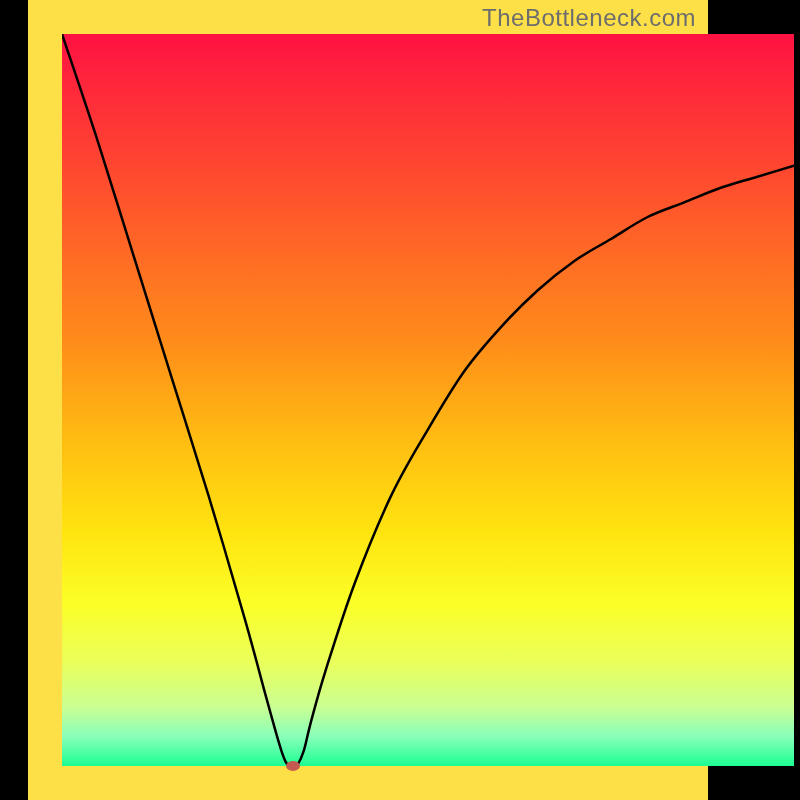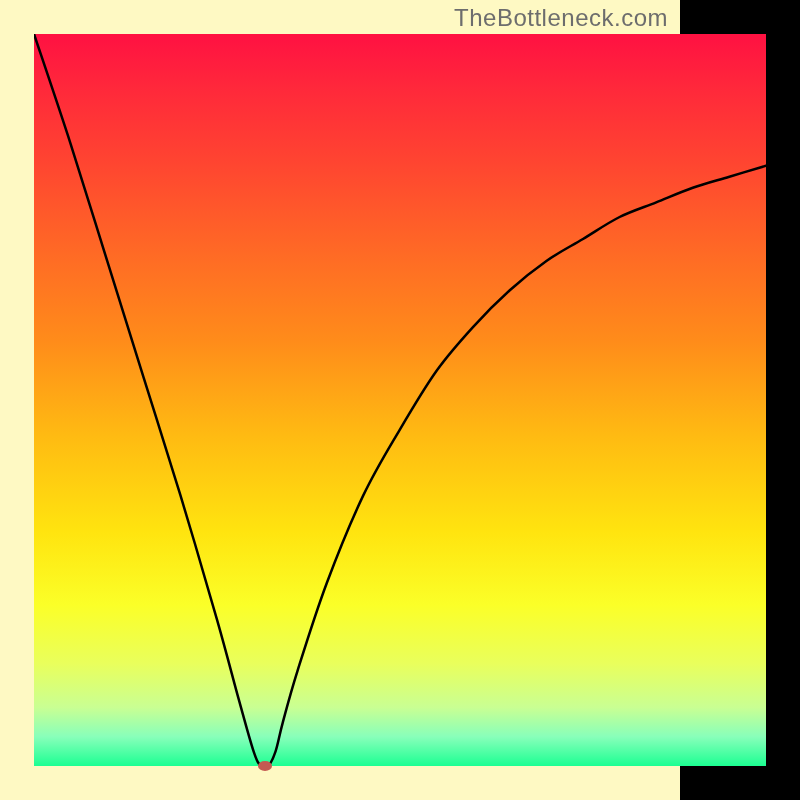--- a/index.html
+++ b/index.html
@@ -8,21 +8,22 @@
     width: 800px;
     height: 800px;
     background: #000;
     overflow: hidden;
     font-family: Arial, Helvetica, sans-serif;
   }
   .frame {
     position: relative;
     width: 680px;
     height: 800px;
-    background: #fef9c3;
+    background: #fde047;
+    margin-left: 28px;
   }
   .plot-area {
     position: absolute;
     left: 34px;
     top: 34px;
     width: 732px;
     height: 732px;
     background: linear-gradient(to bottom,
       #ff1142 0%,
       #ff2a3a 8%,

